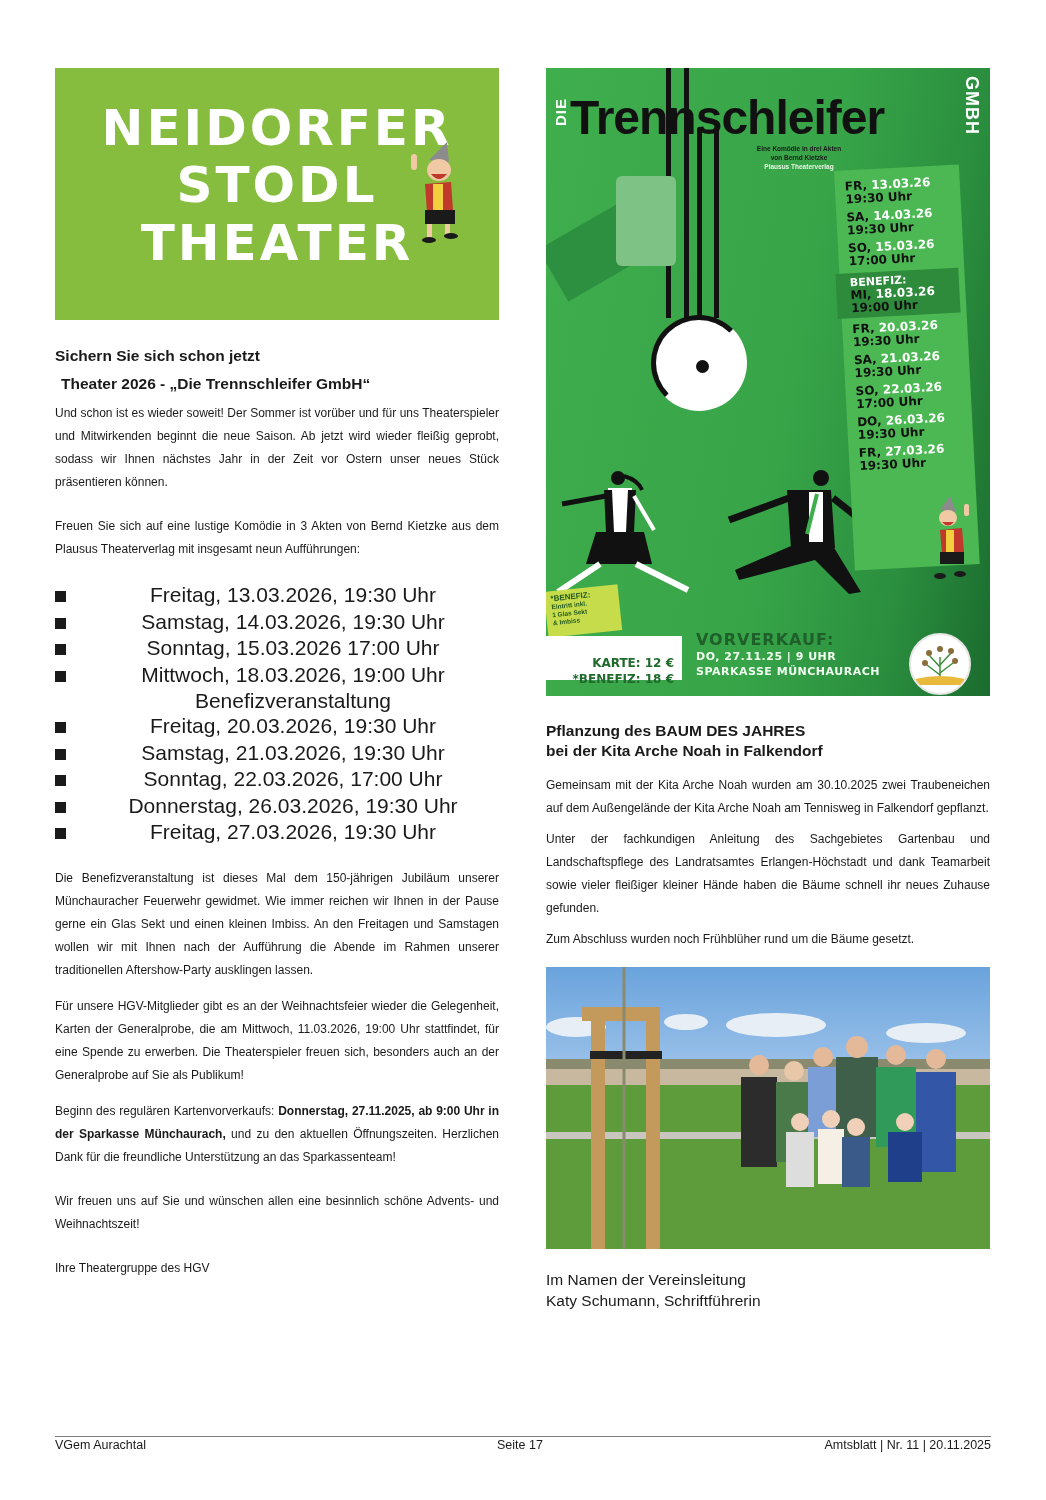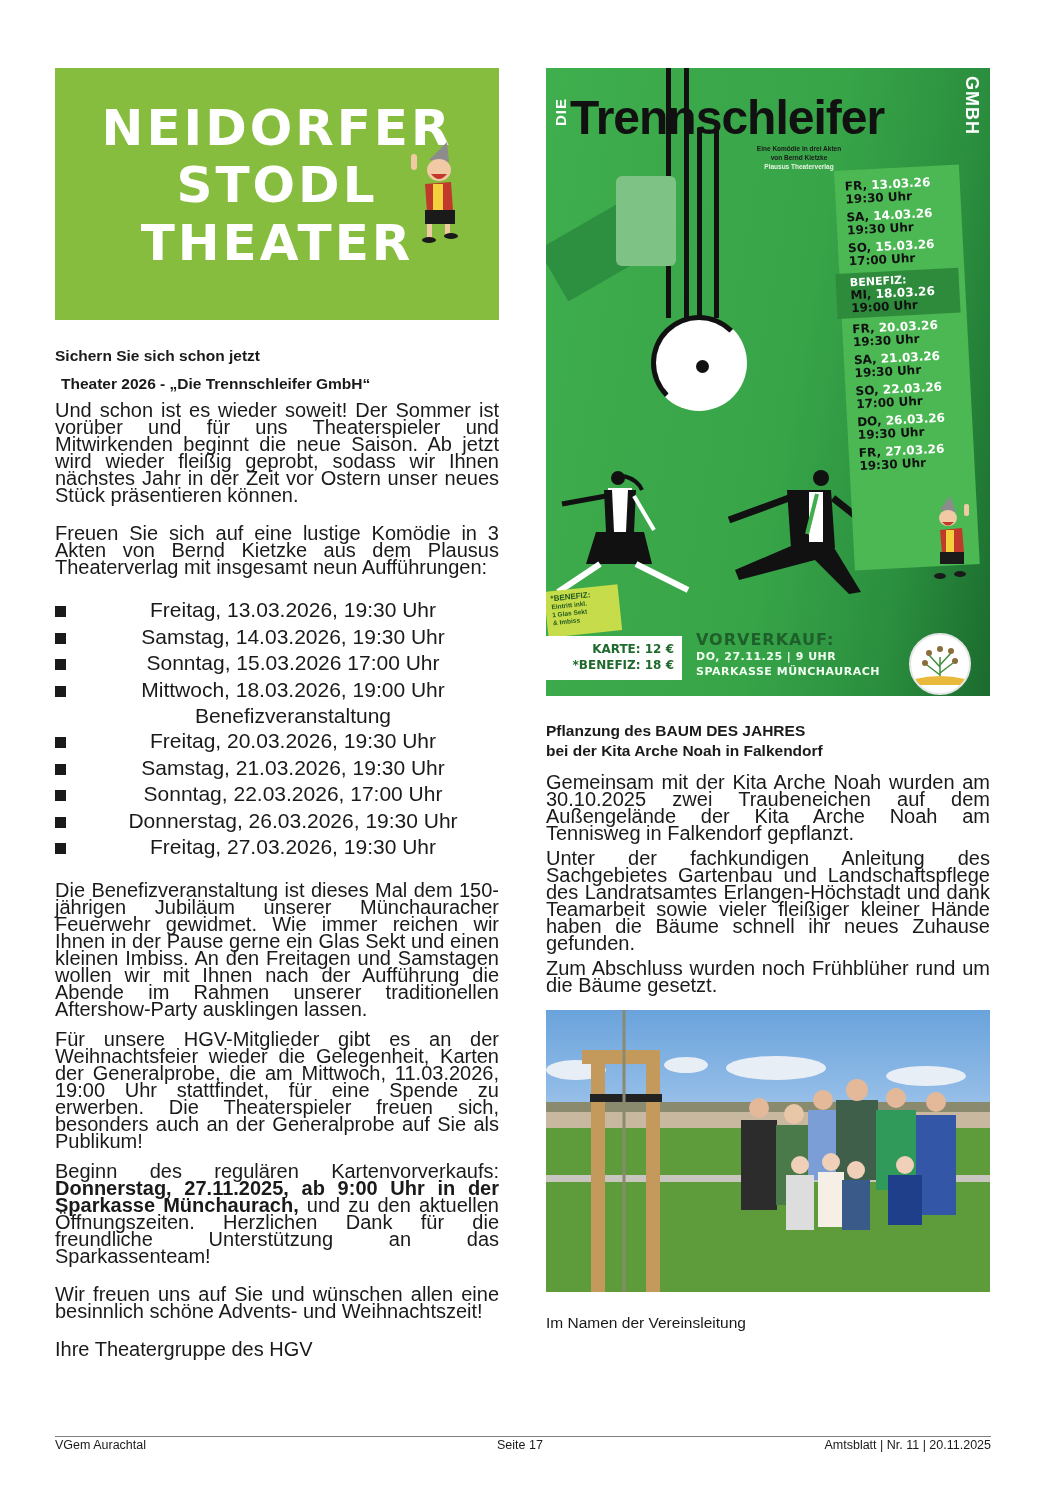--- a/index.html
+++ b/index.html
@@ -20,21 +20,21 @@
     font-size: 50px; letter-spacing: 3px; line-height: 1;
   }
   .logo-line.l1 { top: 35px; }
   .logo-line.l2 { top: 92px; }
   .logo-line.l3 { top: 150px; }
   .mascot { position: absolute; left: 352px; top: 72px; width: 60px; height: 104px; }
 
   .heading-bold { font-weight: bold; font-size: 15.5px; line-height: 20px; }
   .h1 { margin-top: 26px; }
   .h2 { margin-top: 8px; padding-left: 6px; font-size: 15.5px; }
-  .para { font-size: 20px; line-height: 17px; text-align: justify; margin-top: 8px; }
+  .para { font-size: 12px; line-height: 23px; text-align: justify; margin-top: 8px; }
   .para.mt22 { margin-top: 21px; }
   .para.mt14 { margin-top: 13px; }
   .para b { font-weight: bold; }
 
   ul.perf { list-style: none; margin-top: 21px; }
   ul.perf li { position: relative; padding-left: 32px; font-size: 21px; line-height: 26.5px; text-align: center; }
   ul.perf li .bullet {
     position: absolute; left: 0; top: 9px; width: 11px; height: 11px; background: #1a1a1a;
   }
   ul.perf li .sub { display: block; line-height: 25px; }
@@ -87,21 +87,21 @@
   .poster .arm { position: absolute; left: 0px; top: 150px; width: 110px; height: 60px; background: #2d9040; transform: rotate(-30deg); }
   .poster .runner { position: absolute; }
 
   .poster .ticket-small {
     position: absolute; left: 0; top: 520px; width: 74px; height: 46px; background: #c6dc4a;
     transform: rotate(-6deg); padding: 4px 6px; font-size: 6.5px; font-weight: bold; color: #235a20; line-height: 8px;
   }
   .poster .ticket-small .hd { font-size: 8px; font-weight: 900; }
   .poster .ticket-big {
     position: absolute; left: 0; top: 568px; width: 136px; height: 44px; background: #fff;
-    padding: 5px 8px 0 4px; text-align: right; color: #1f6a2c;
+    padding: 19px 8px 0 4px; text-align: right; color: #1f6a2c;
     font-family: "DejaVu Sans", sans-serif; font-weight: 900; font-size: 12px; line-height: 16px;
   }
   .poster .presale { position: absolute; left: 150px; top: 562px; color: #fff; }
   .poster .presale .ph { font-family: "DejaVu Sans", sans-serif; font-weight: 900; font-size: 16px; color: #1e5f2a; letter-spacing: 1px; }
   .poster .presale .pl { font-family: "DejaVu Sans", sans-serif; font-weight: bold; font-size: 11px; line-height: 15px; color: #f0fff0; letter-spacing: 0.5px; }
   .poster .badge {
     position: absolute; left: 363px; top: 565px; width: 62px; height: 62px; border-radius: 50%; background: #fff;
     border: 2px solid #e5e5e5; overflow: hidden;
   }
   .poster .mascot2 { position: absolute; left: 380px; top: 428px; width: 48px; height: 86px; }
@@ -335,20 +335,21 @@
       <circle cx="285" cy="152" r="9" fill="#f0d0b8"></circle>
       <rect x="296" y="170" width="28" height="50" fill="#3a5b8a"></rect>
       <circle cx="310" cy="160" r="9" fill="#f0d0b8"></circle>
       <rect x="342" y="165" width="34" height="50" fill="#1f3f8a"></rect>
       <circle cx="359" cy="155" r="9" fill="#f0d0b8"></circle>
     </svg>
   </div>
 
   <div class="signature">
     <div>Im Namen der Vereinsleitung</div>
+    <div>Katy Schumann, Schriftführerin</div>
   </div>
 </div>
 
 <div class="footer-rule"></div>
 <div class="footer">
   <span class="f-left">VGem Aurachtal</span>
   <span class="f-center">Seite 17</span>
   <span class="f-right">Amtsblatt | Nr. 11 | 20.11.2025</span>
 </div>
 

